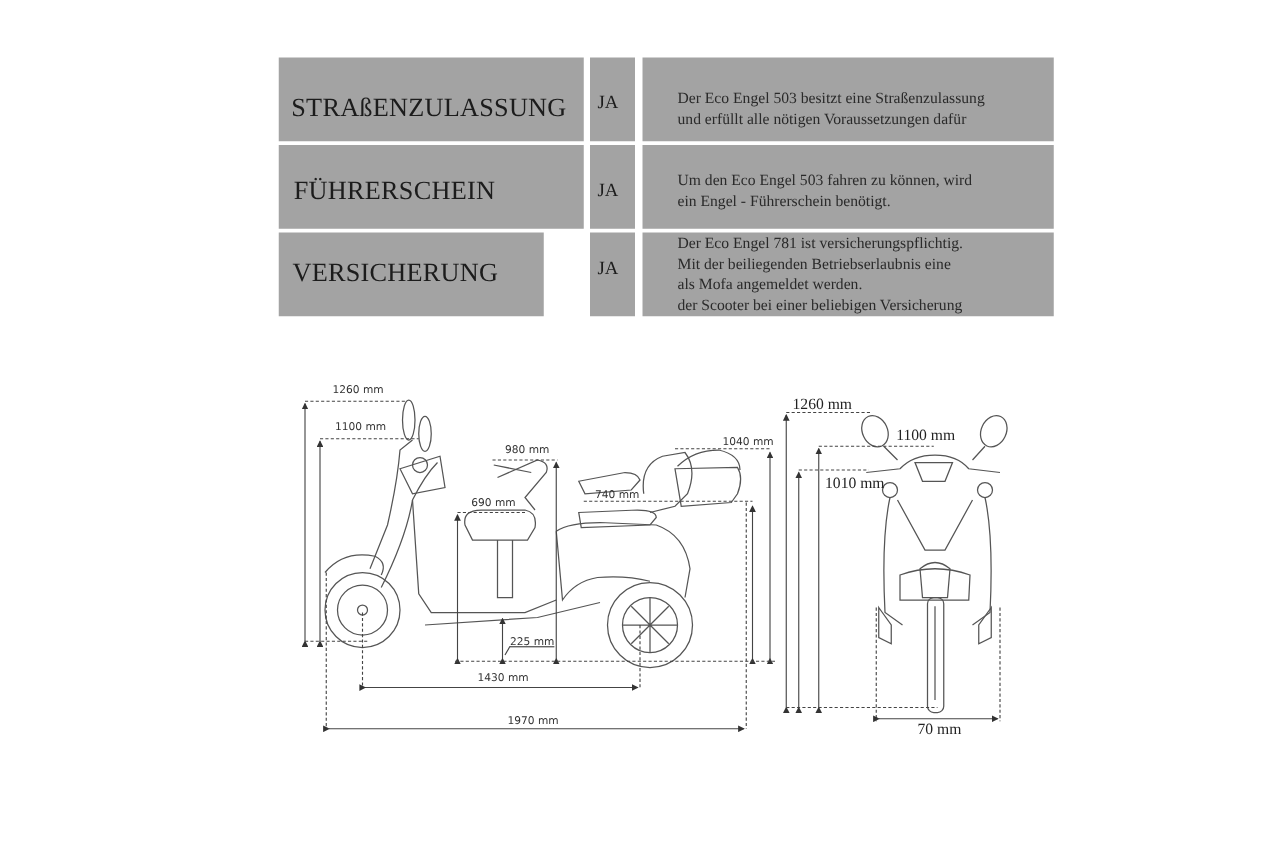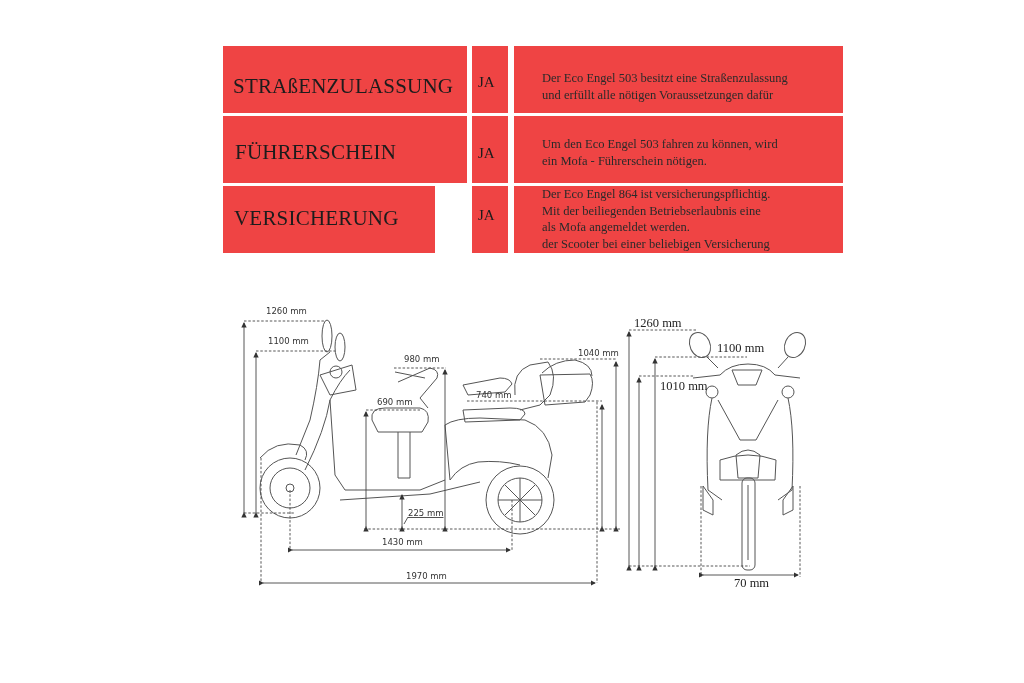--- a/index.html
+++ b/index.html
@@ -1,18 +1,18 @@
 <!DOCTYPE html>
 <html><head>
 <meta charset="utf-8">
 <style>
   html, body { margin:0; padding:0; background:#ffffff; }
   body { width:1024px; height:683px; position:relative; overflow:hidden; font-family:"Liberation Serif", serif; color:#222; }
   .table { position:absolute; left:223px; top:46px; width:620px; }
-  .cell { position:absolute; background:#ef4444; box-sizing:border-box; }
+  .cell { position:absolute; background:#a3a3a3; box-sizing:border-box; }
   .label { font-size:21px; color:#1c1c1c; letter-spacing:0.2px; white-space:nowrap; position:absolute; }
   .ja { font-size:15px; color:#1c1c1c; position:absolute; }
   .desc { font-size:12.5px; line-height:16.5px; color:#2a2a2a; position:absolute; left:28px; }
   .desc span { display:block; }
   svg { position:absolute; left:0; top:0; }
   .dim { font-family:"DejaVu Sans", sans-serif; font-size:8.5px; fill:#333; }
   .dimf { font-family:"Liberation Serif", serif; font-size:12.5px; fill:#222; }
   .ln { stroke:#444; stroke-width:0.9; fill:none; }
   .dash { stroke:#444; stroke-width:0.9; fill:none; stroke-dasharray:2.5 1.8; }
   .sk { stroke:#555; stroke-width:1; fill:none; }
@@ -37,33 +37,33 @@
 
   <div class="cell" style="left:0;top:70px;width:244px;height:67px;padding-left:44px;">
     <div class="label" style="left:12px;top:24px;">FÜHRERSCHEIN</div>
   </div>
   <div class="cell" style="left:249px;top:70px;width:36px;height:67px;">
     <div class="ja" style="left:6px;top:29px;">JA</div>
   </div>
   <div class="cell" style="left:291px;top:70px;width:329px;height:67px;">
     <div class="desc" style="top:20px;">
       <span>Um den Eco Engel 503 fahren zu können, wird</span>
-      <span>ein Mofa - Führerschein nötigen.</span>
+      <span>ein Engel - Führerschein benötigt.</span>
     </div>
   </div>
 
   <div class="cell" style="left:0;top:140px;width:212px;height:67px;">
     <div class="label" style="left:11px;top:20px;">VERSICHERUNG</div>
   </div>
   <div class="cell" style="left:249px;top:140px;width:36px;height:67px;">
     <div class="ja" style="left:6px;top:21px;">JA</div>
   </div>
   <div class="cell" style="left:291px;top:140px;width:329px;height:67px;">
     <div class="desc" style="top:0px;">
-      <span>Der Eco Engel 864 ist versicherungspflichtig.</span>
+      <span>Der Eco Engel 781 ist versicherungspflichtig.</span>
       <span>Mit der beiliegenden Betriebserlaubnis eine</span>
       <span>als Mofa angemeldet werden.</span>
       <span>der Scooter bei einer beliebigen Versicherung</span>
     </div>
   </div>
 </div>
 
 <svg width="1024" height="683" viewBox="0 0 1024 683">
   <defs>
     <marker id="ah" markerWidth="6" markerHeight="6" refX="5" refY="3" orient="auto">

